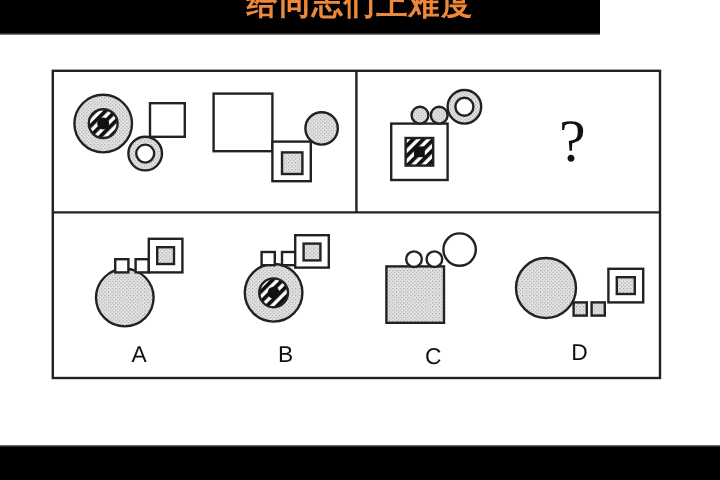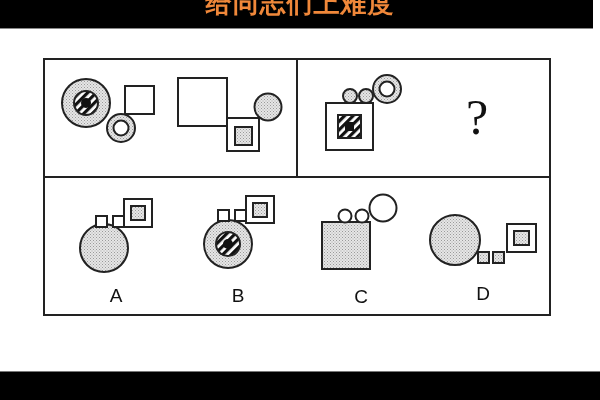--- a/index.html
+++ b/index.html
@@ -1,17 +1,17 @@
 <!DOCTYPE html>
 <html><head>
 <meta charset="utf-8">
 <style>
   html, body { margin:0; padding:0; }
   body { width:600px; height:400px; background:#ffffff; position:relative; overflow:hidden; font-family:"DejaVu Sans", sans-serif; }
-  .top-bar { position:absolute; left:0; top:0; width:593px; height:28px; background:#000; overflow:hidden; border-bottom:1px solid #888; }
+  .top-bar { position:absolute; left:0; top:0; width:500px; height:28px; background:#000; overflow:hidden; border-bottom:1px solid #888; }
   .top-title { position:absolute; left:0; width:600px; top:-14px; text-align:center; font-size:26px; font-weight:bold; color:#f0883a; letter-spacing:1px; white-space:nowrap; }
   .bottom-bar { position:absolute; left:0; top:371px; width:600px; height:29px; background:#000; border-top:1px solid #777; }
   svg.puzzle { position:absolute; left:0; top:0; }
   .opt-label { font-family:"Liberation Sans", sans-serif; font-size:19px; fill:#111; }
   .qmark { font-family:"Liberation Serif", serif; font-size:50px; fill:#111; }
 </style>
 </head>
 <body>
 
 <div class="top-bar">

